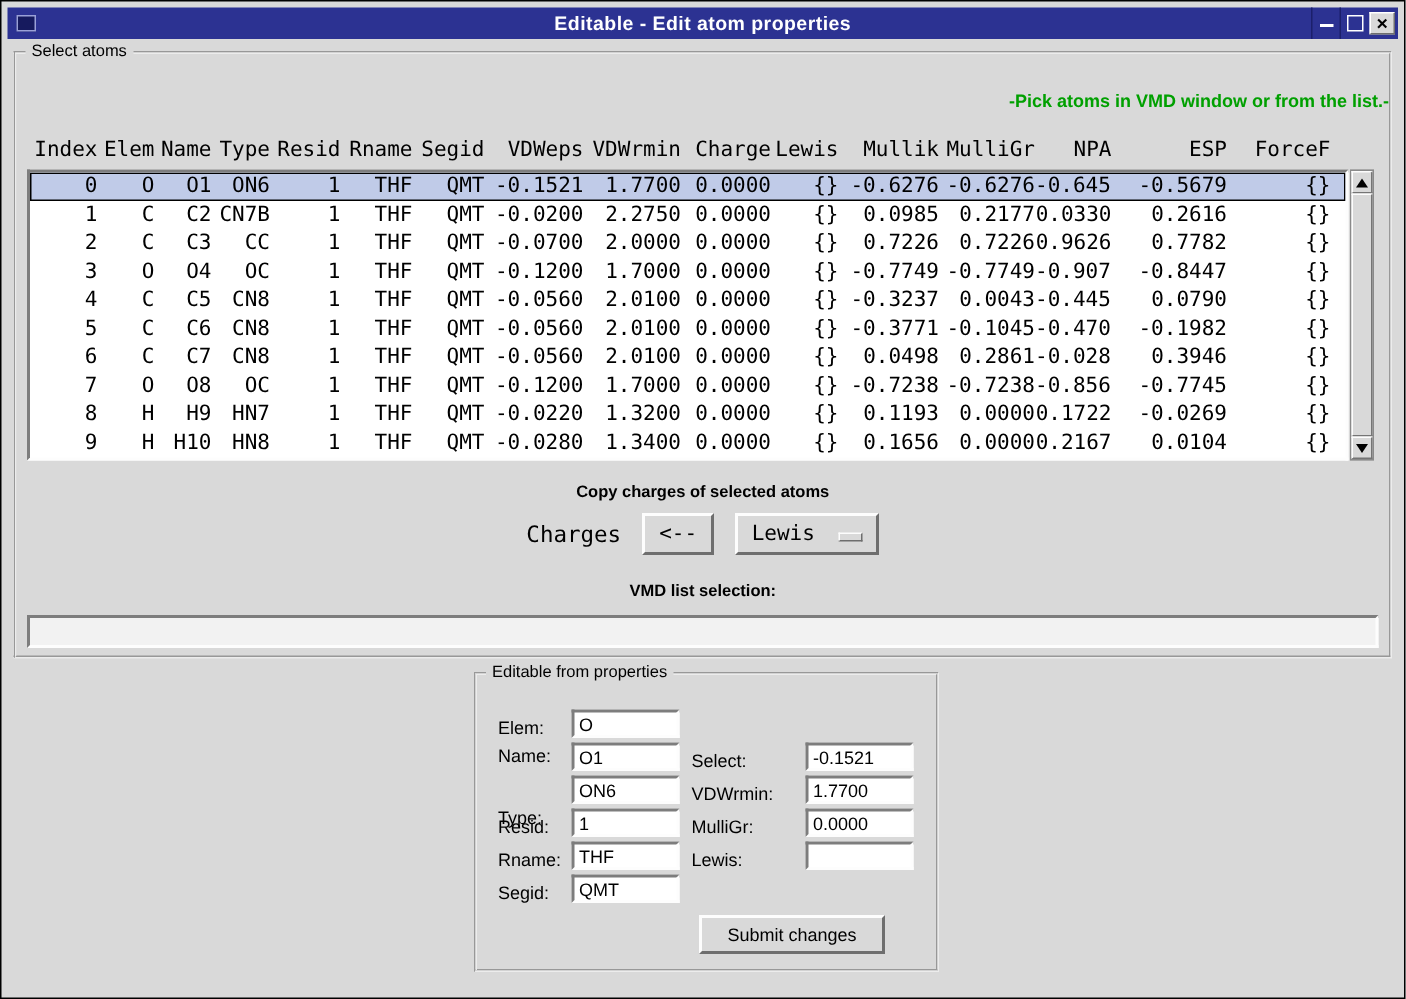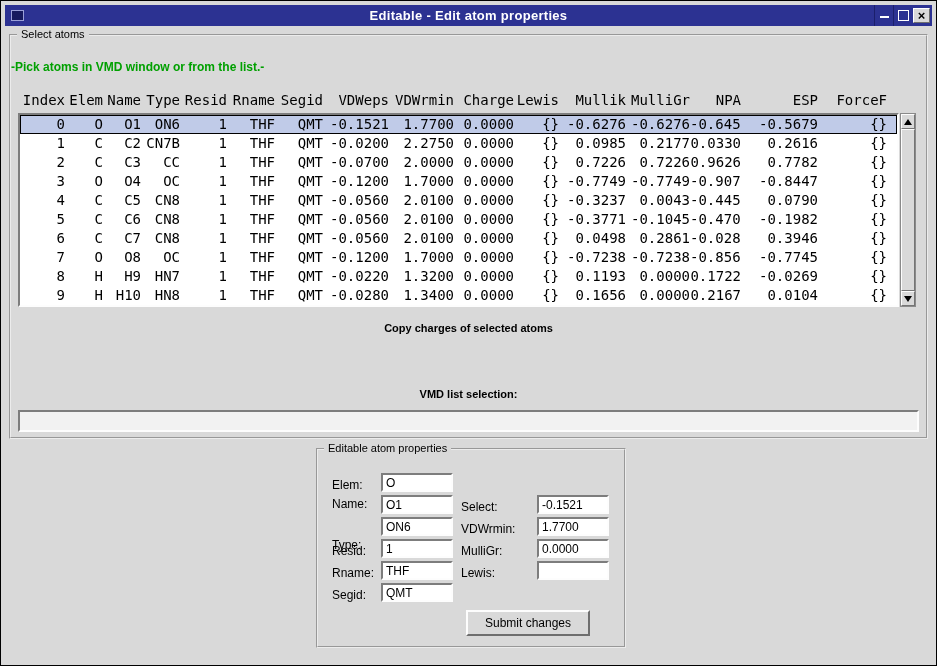--- a/index.html
+++ b/index.html
@@ -35,21 +35,21 @@
   .frame { position:absolute; border:2px groove #ececec; }
   .frame-label {
     position:absolute; top:-8px; left:6px; background:#d9d9d9; padding:0 4px;
     font-size:11px; color:#000; white-space:nowrap;
   }
   .select-frame { left:8px; top:33px; width:919px; height:405px; }
   .edit-frame   { left:315px; top:447px; width:310px; height:200px; }
 
   
   .instruction {
-    position:absolute; top:24px; left:0; right:0; text-align:left;
+    position:absolute; top:24px; left:0; right:0; text-align:right;
     color:var(--instruction-green,#00a000); font-weight:bold; font-size:12px;
   }
   .mono { font-family:"DejaVu Sans Mono", monospace; }
   .tbl-header {
     position:absolute; top:56px; left:10px; white-space:nowrap;
     font-family:"DejaVu Sans Mono", monospace; font-size:14px; color:#000;
   }
   .cell { display:inline-block; text-align:right; overflow:hidden; vertical-align:top; }
   .listbox {
     position:absolute; top:77px; left:7px; width:881px; height:194px;
@@ -140,27 +140,37 @@
           <span class="tri-up"></span>
         </div>
       <div class="sb-thumb"></div>
       <div class="sb-btn sb-down">
           <span class="tri-down"></span>
         </div>
     </div>
 
     <div class="copy-heading">Copy charges of selected atoms</div>
 
+    <div class="charges-row">
+      <span class="charges-label mono">Charges</span>
+      <div class="btn3d arrow-btn mono">
+          <span>&lt;--</span>
+        </div>
+      <div class="btn3d option-menu mono">
+        <span>Lewis</span>
+        <span class="option-indicator"></span>
+      </div>
+    </div>
 
     <div class="vmd-label">VMD list selection:</div>
     <input class="vmd-entry" type="text" value="" style="">
   </div>
 
   <div class="frame edit-frame">
-    <span class="frame-label">Editable atom properties</span>
+    <span class="frame-label">Editable from properties</span>
 
     <span class="fld-label" style="left:14px; top:28px">Elem:</span>
     <input class="fld-input" style="left: 63px; top: 23px;" type="text" value="O">
 
     <span class="fld-label" style="left:14px; top:47px">Name:</span>
     <input class="fld-input" style="left: 63px; top: 45px;" type="text" value="O1">
 
     <span class="fld-label" style="left:14px; top:88px">Type:</span>
     <input class="fld-input" style="left: 63px; top: 67px;" type="text" value="ON6">
 

